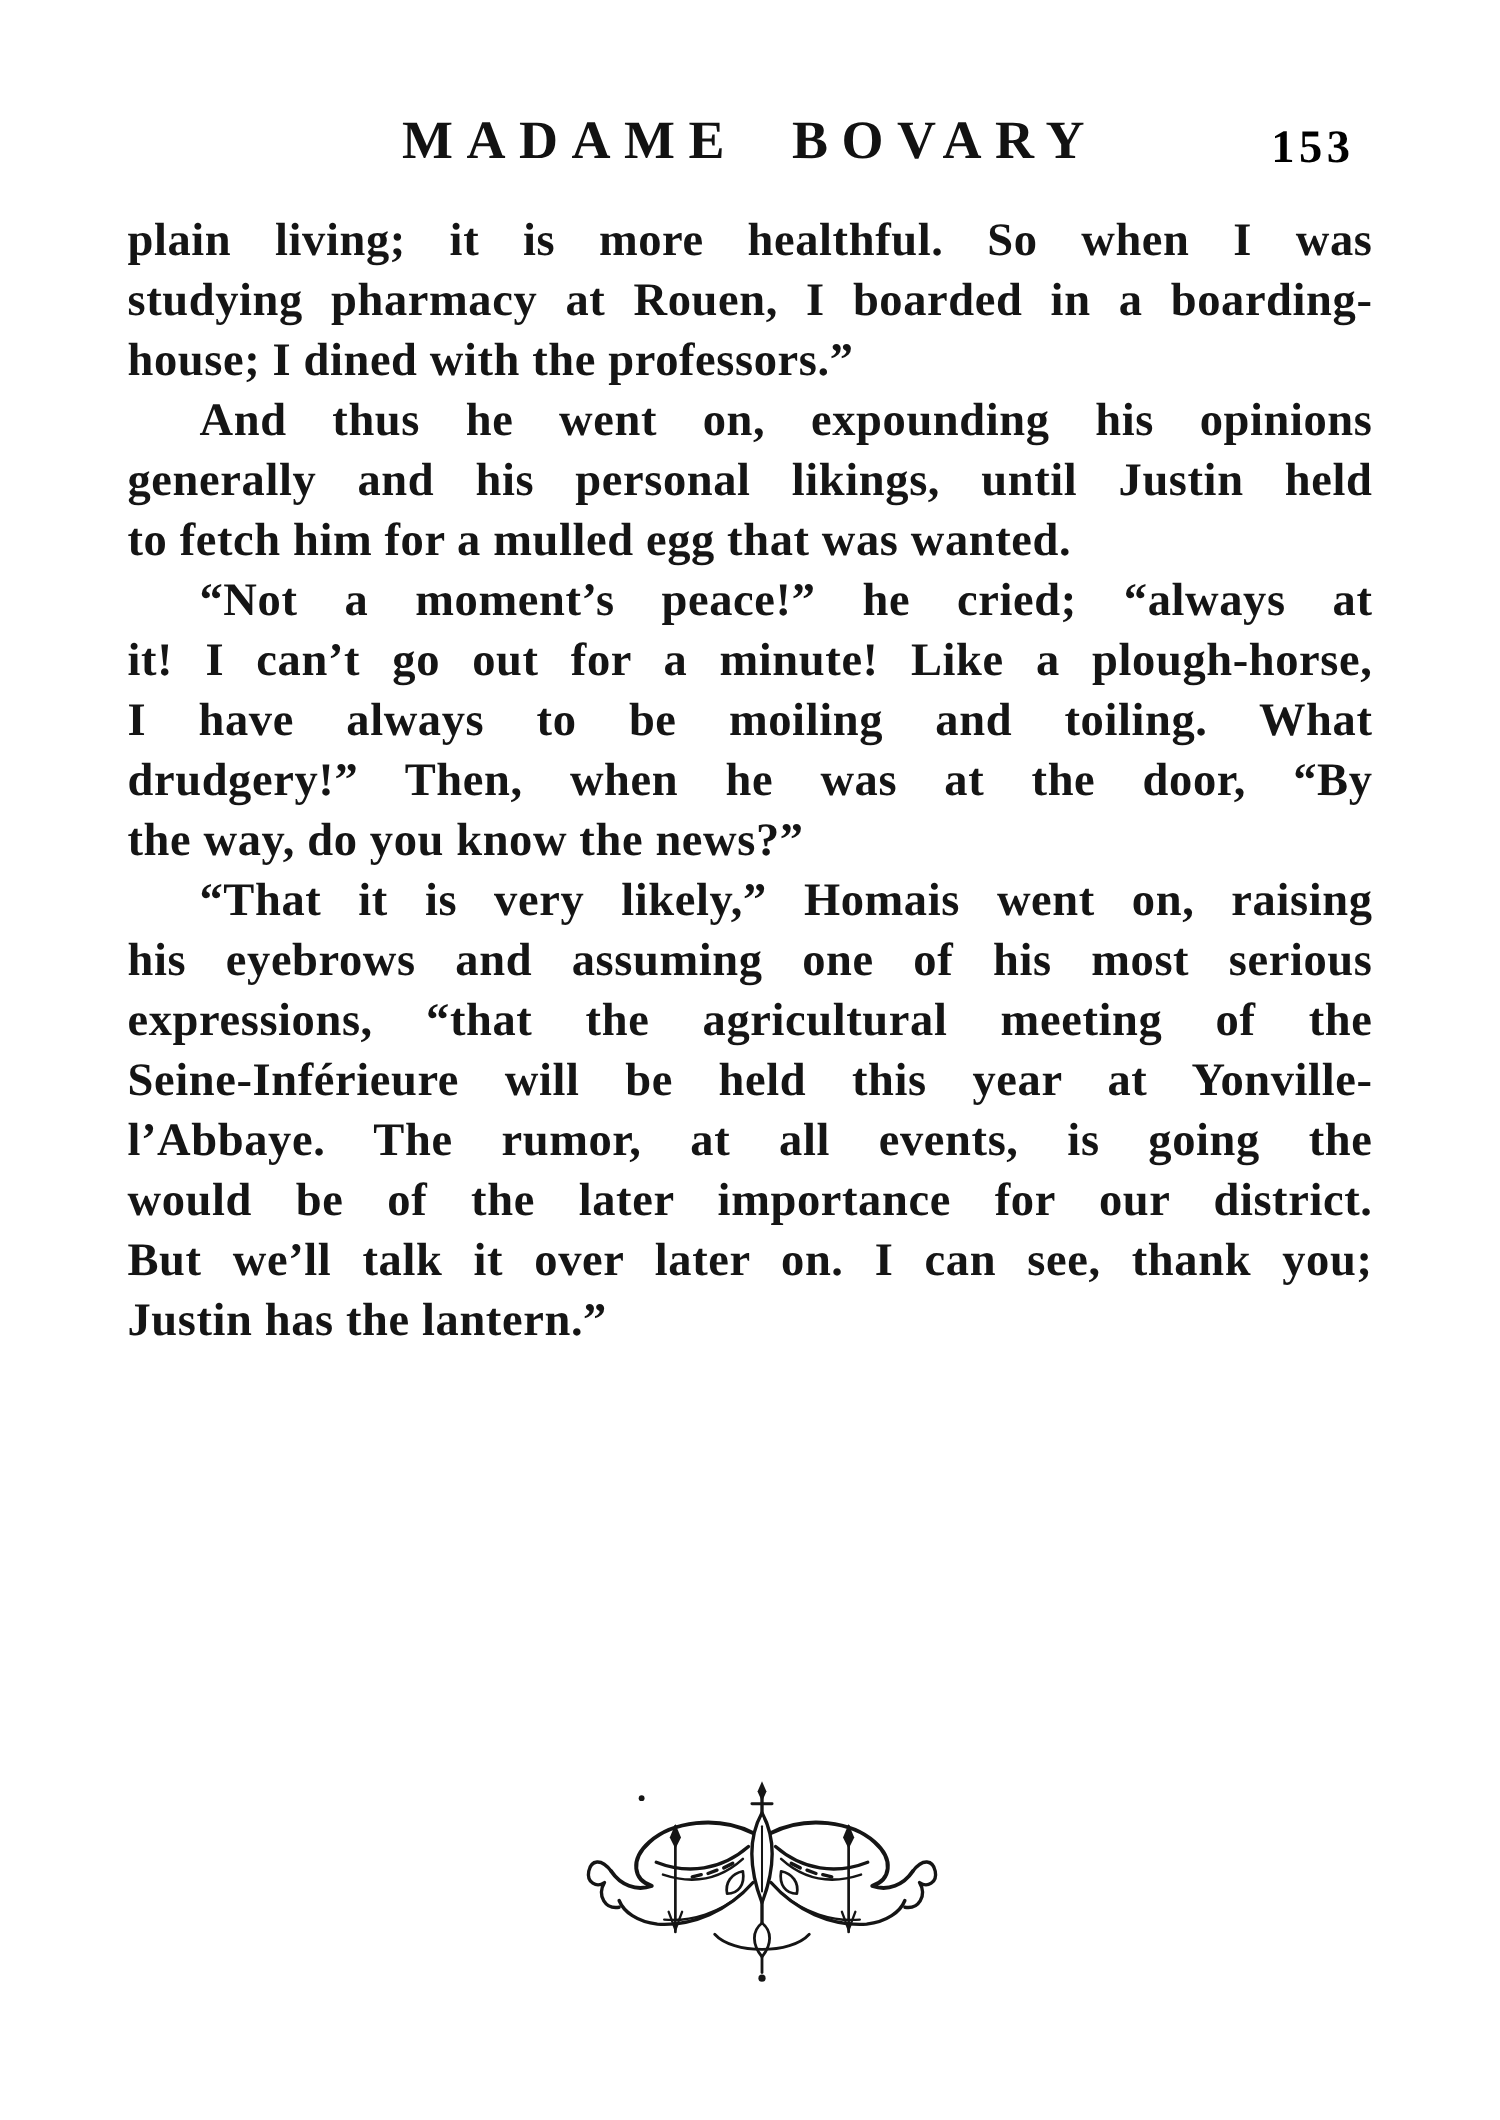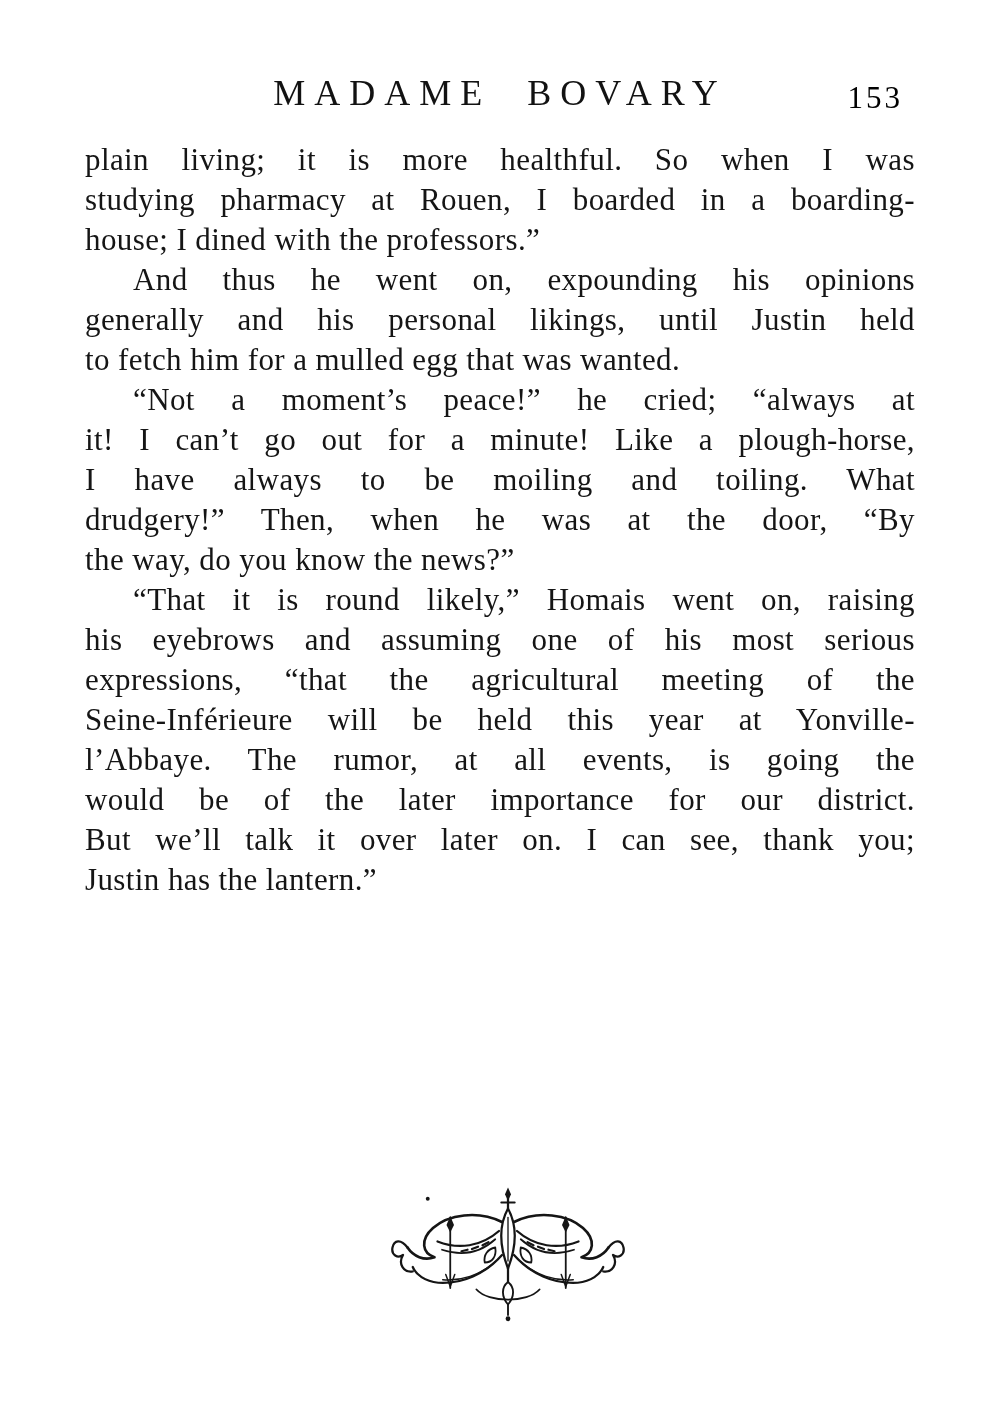--- a/index.html
+++ b/index.html
@@ -9,20 +9,21 @@
   }
   .page {
     position: relative;
     width: 1000px;
     height: 1413px;
     margin: 0 auto;
     background: #ffffff;
     color: #151515;
     font-family: "Liberation Serif", "DejaVu Serif", serif;
     overflow: hidden;
+    font-weight: bold;
   }
   .running-header {
     position: absolute;
     top: 72px;
     left: 0;
     width: 100%;
     height: 50px;
   }
   .running-title {
     position: absolute;
@@ -93,21 +94,21 @@
       <div class="line j">studying pharmacy at Rouen, I boarded in a boarding-</div>
       <div class="line">house; I dined with the professors.”</div>
       <div class="line j ind">And thus he went on, expounding his opinions</div>
       <div class="line j">generally and his personal likings, until Justin held</div>
       <div class="line">to fetch him for a mulled egg that was wanted.</div>
       <div class="line j ind">“Not a moment’s peace!” he cried; “always at</div>
       <div class="line j">it!  I can’t go out for a minute!  Like a plough-horse,</div>
       <div class="line j">I have always to be moiling and toiling.  What</div>
       <div class="line j">drudgery!”  Then, when he was at the door, “By</div>
       <div class="line">the way, do you know the news?”</div>
-      <div class="line j ind">“That it is round likely,” Homais went on, raising</div>
+      <div class="line j ind">“That it is very likely,” Homais went on, raising</div>
       <div class="line j">his eyebrows and assuming one of his most serious</div>
       <div class="line j">expressions, “that the agricultural meeting of the</div>
       <div class="line j">Seine-Inférieure will be held this year at Yonville-</div>
       <div class="line j">l’Abbaye.  The rumor, at all events, is going the</div>
       <div class="line j">would be of the later importance for our district.</div>
       <div class="line j">But we’ll talk it over later on.  I can see, thank you;</div>
       <div class="line">Justin has the lantern.”</div>
     </div>
 
   <div class="ornament">

